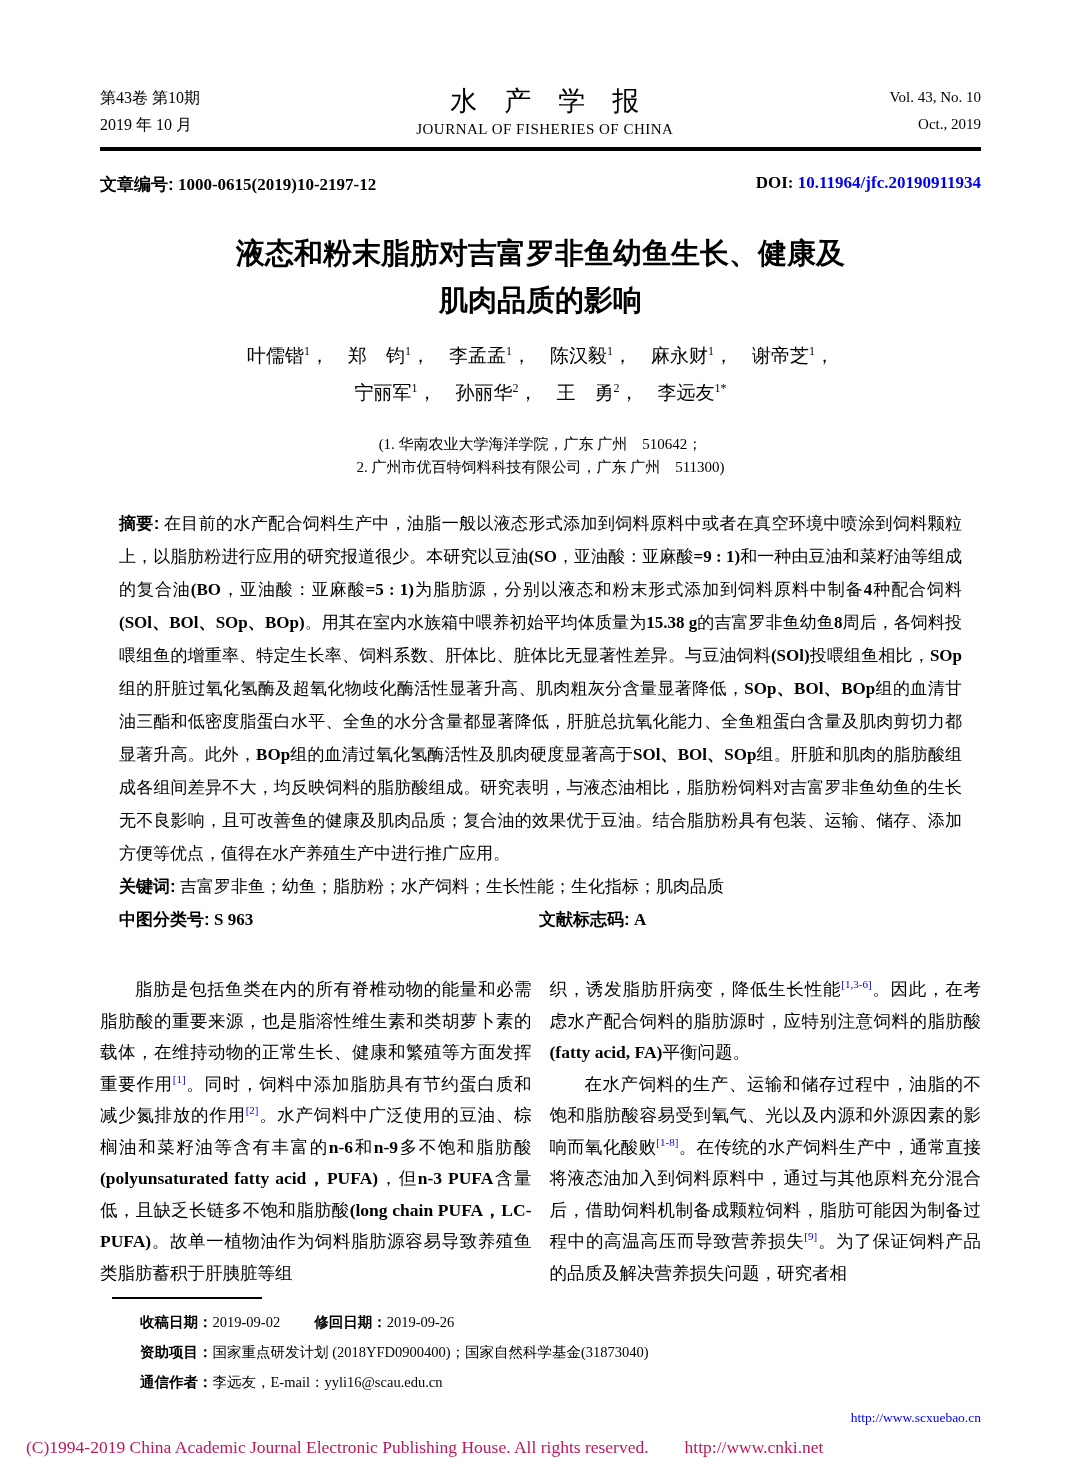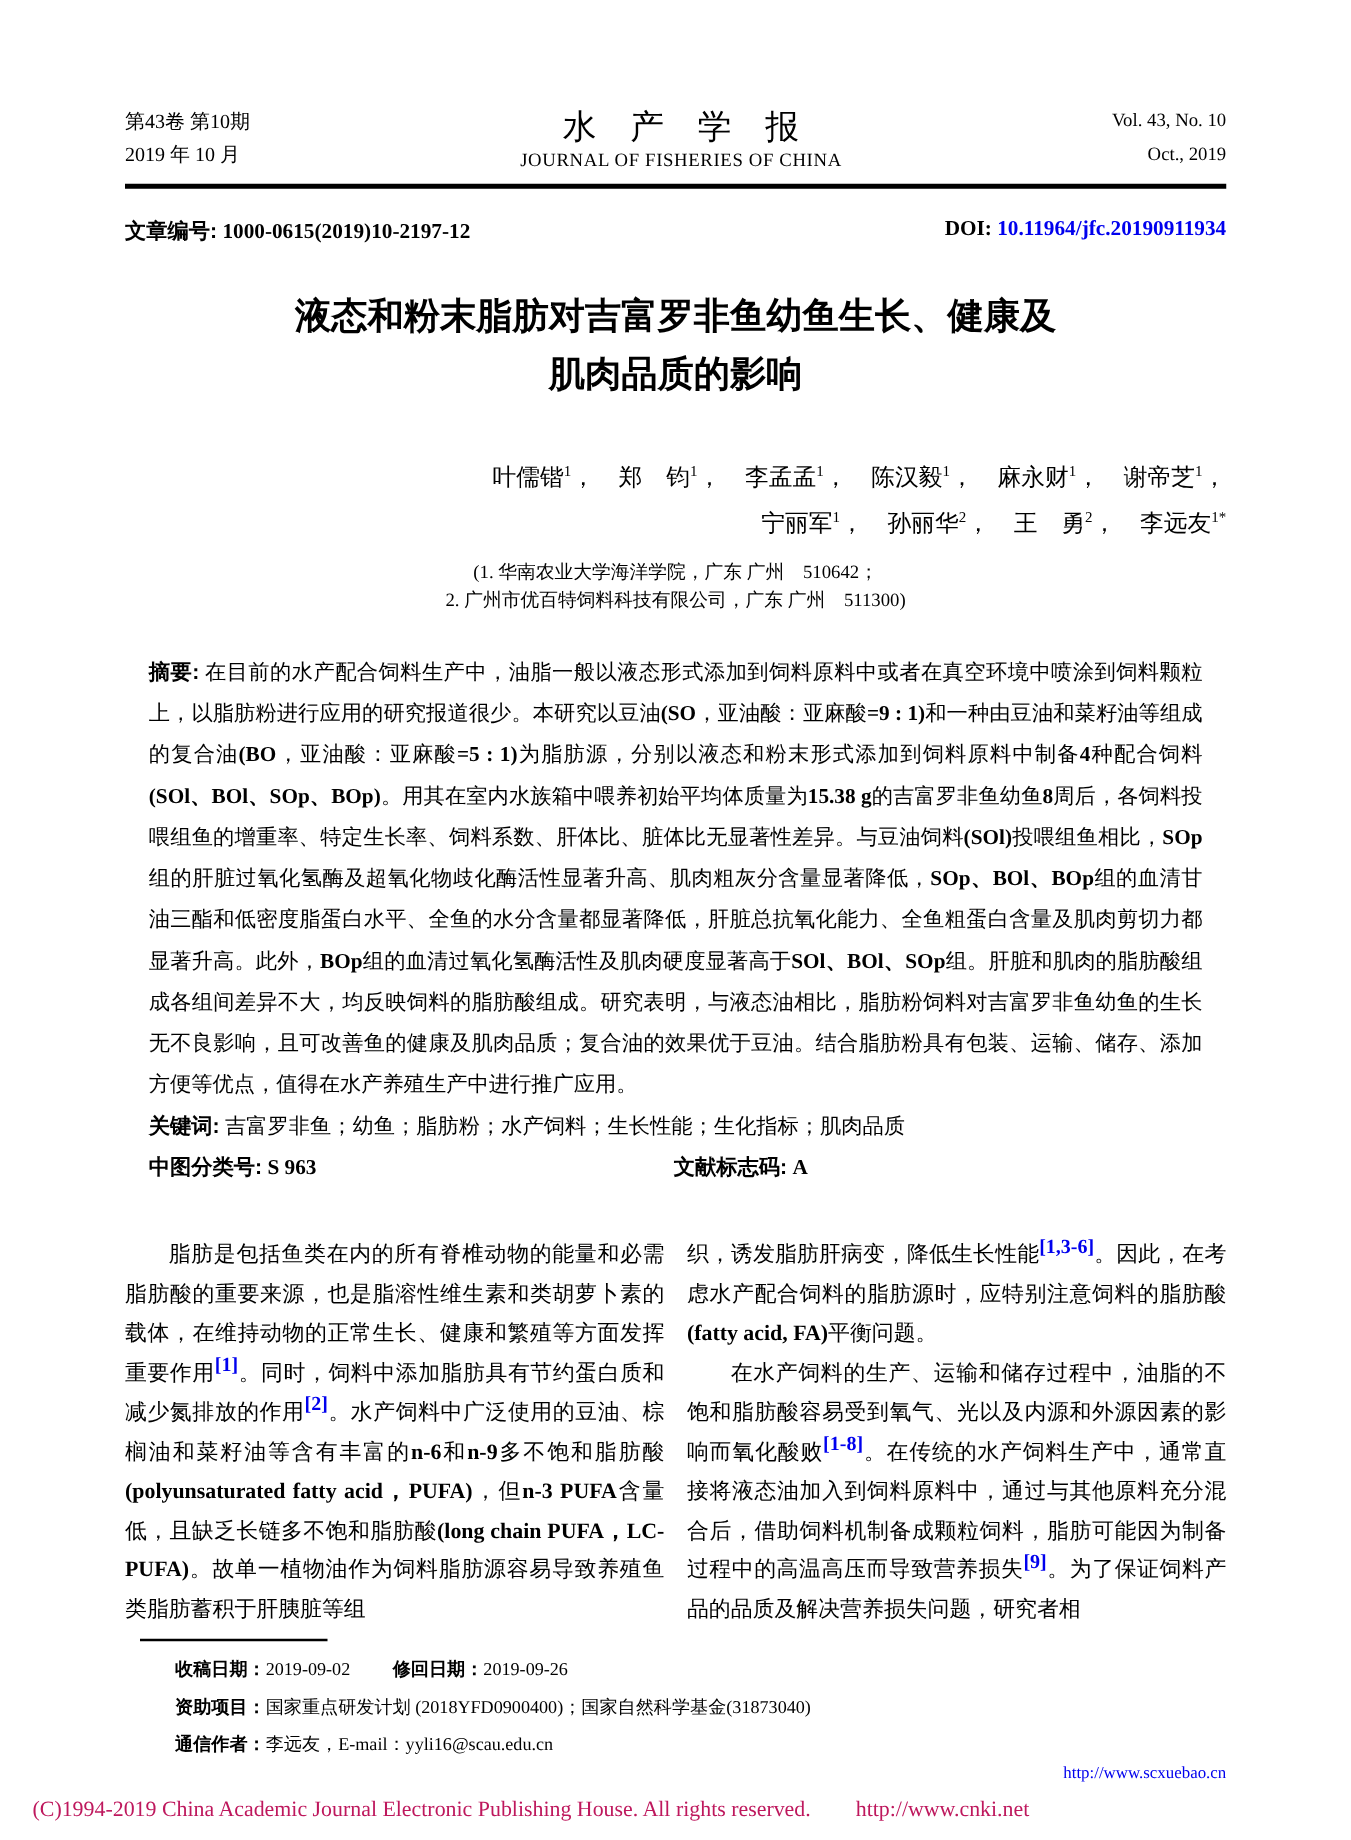--- a/index.html
+++ b/index.html
@@ -17,36 +17,36 @@
   .rule{height:4px;background:#000;margin-top:9px;}
 
   
   .meta-row{display:flex;justify-content:space-between;margin-top:22px;font-size:17px;font-weight:bold;}
   .lbl{font-family:"Liberation Sans","DejaVu Sans",sans-serif;font-weight:bold;}
   .link{color:#0000EE;text-decoration:none;cursor:pointer;}
 
   
   .title{margin:34px 0 12px;text-align:center;font-family:"Liberation Sans","DejaVu Sans",sans-serif;
          font-size:29px;line-height:47px;font-weight:bold;}
-  .authors{margin-top:40px;text-align:right;font-size:19px;line-height:37px;}
+  .authors{margin-top:13px;text-align:center;font-size:19px;line-height:37px;}
   .authors sup{font-size:12px;line-height:0;}
-  .affil{margin-top:9px;text-align:center;font-size:15px;line-height:23px;}
+  .affil{margin-top:22px;text-align:center;font-size:15px;line-height:23px;}
 
   
   .abstract-block{margin:28px 19px 0;font-size:17px;line-height:33px;text-align:justify;}
   .kw-row{margin-top:0;}
   .clc-row{display:flex;margin-top:0;}
   .clc-left{width:420px;}
 
   
   .columns{display:flex;gap:18px;margin-top:38px;font-size:17.5px;line-height:31.5px;text-align:justify;}
   .col{flex:1;min-width:0;}
   .para{margin:0;}
   .indent{text-indent:2em;}
-  .columns sup{font-size:16px;line-height:0;font-weight:bold;}
+  .columns sup{font-size:11px;line-height:0;}
 
   
   .fn-rule{width:150px;height:2px;background:#000;margin:8px 0 0 12px;}
   .footnote{margin:8px 0 12px 40px;font-size:14.5px;line-height:30px;}
   .fn-gap{display:inline-block;width:34px;}
 
   
   .site-link{position:absolute;right:100px;bottom:46px;font-size:13.5px;}
   .watermark{position:absolute;left:26px;bottom:14px;font-size:17.5px;color:#be185d;white-space:nowrap;}
   .wm-gap{display:inline-block;width:36px;}

